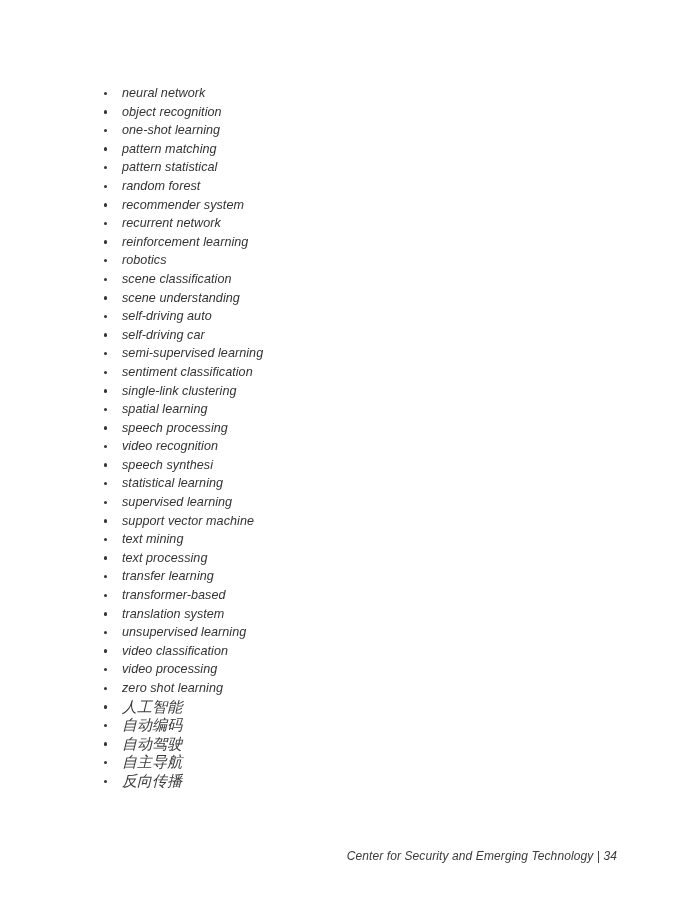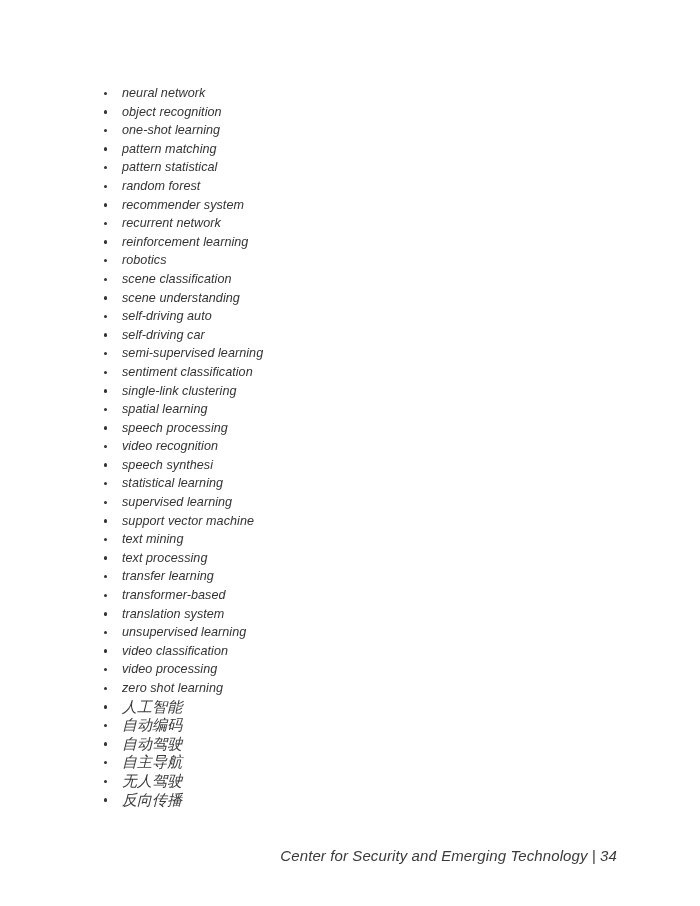--- a/index.html
+++ b/index.html
@@ -70,21 +70,21 @@
     color: #3a3a3a;
   }
 
   
   .page-footer {
     position: absolute;
     left: 0;
     right: 83px;
     top: 848px;
     text-align: right;
-    font-size: 15px;
+    font-size: 12px;
     line-height: 16px;
     color: #3a3a3a;
     letter-spacing: 0.1px;
     white-space: nowrap;
   }
 </style>
 </head>
 <body>
 
 <div class="page">
@@ -120,19 +120,18 @@
       <li class="term-item"><span class="bullet"></span><span class="term-text">transformer-based</span></li>
       <li class="term-item"><span class="bullet"></span><span class="term-text">translation system</span></li>
       <li class="term-item"><span class="bullet"></span><span class="term-text">unsupervised learning</span></li>
       <li class="term-item"><span class="bullet"></span><span class="term-text">video classification</span></li>
       <li class="term-item"><span class="bullet"></span><span class="term-text">video processing</span></li>
       <li class="term-item"><span class="bullet"></span><span class="term-text">zero shot learning</span></li>
       <li class="term-item cjk"><span class="bullet"></span><span class="term-text">人工智能</span></li>
       <li class="term-item cjk"><span class="bullet"></span><span class="term-text">自动编码</span></li>
       <li class="term-item cjk"><span class="bullet"></span><span class="term-text">自动驾驶</span></li>
       <li class="term-item cjk"><span class="bullet"></span><span class="term-text">自主导航</span></li>
-      <li class="term-item cjk"><span class="bullet"></span><span class="term-text">无人驾驶</span></li>
       <li class="term-item cjk"><span class="bullet"></span><span class="term-text">反向传播</span></li>
     </ul>
 
   <div class="page-footer">Center for Security and Emerging Technology | 34</div>
 
 </div>
 
 </body></html>

